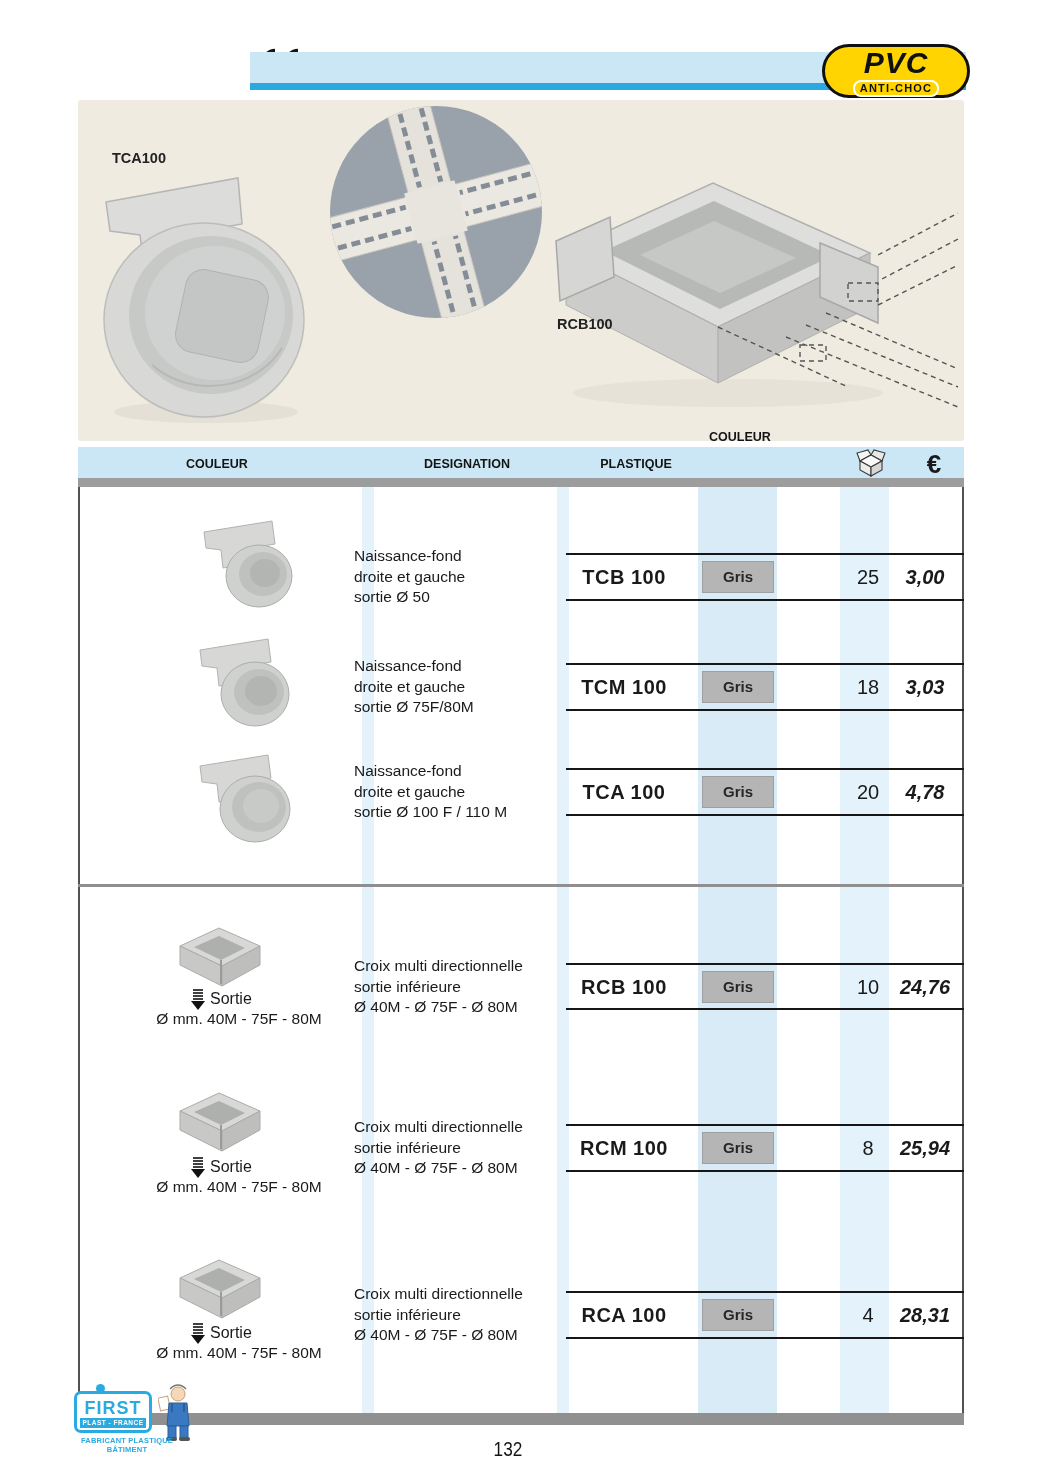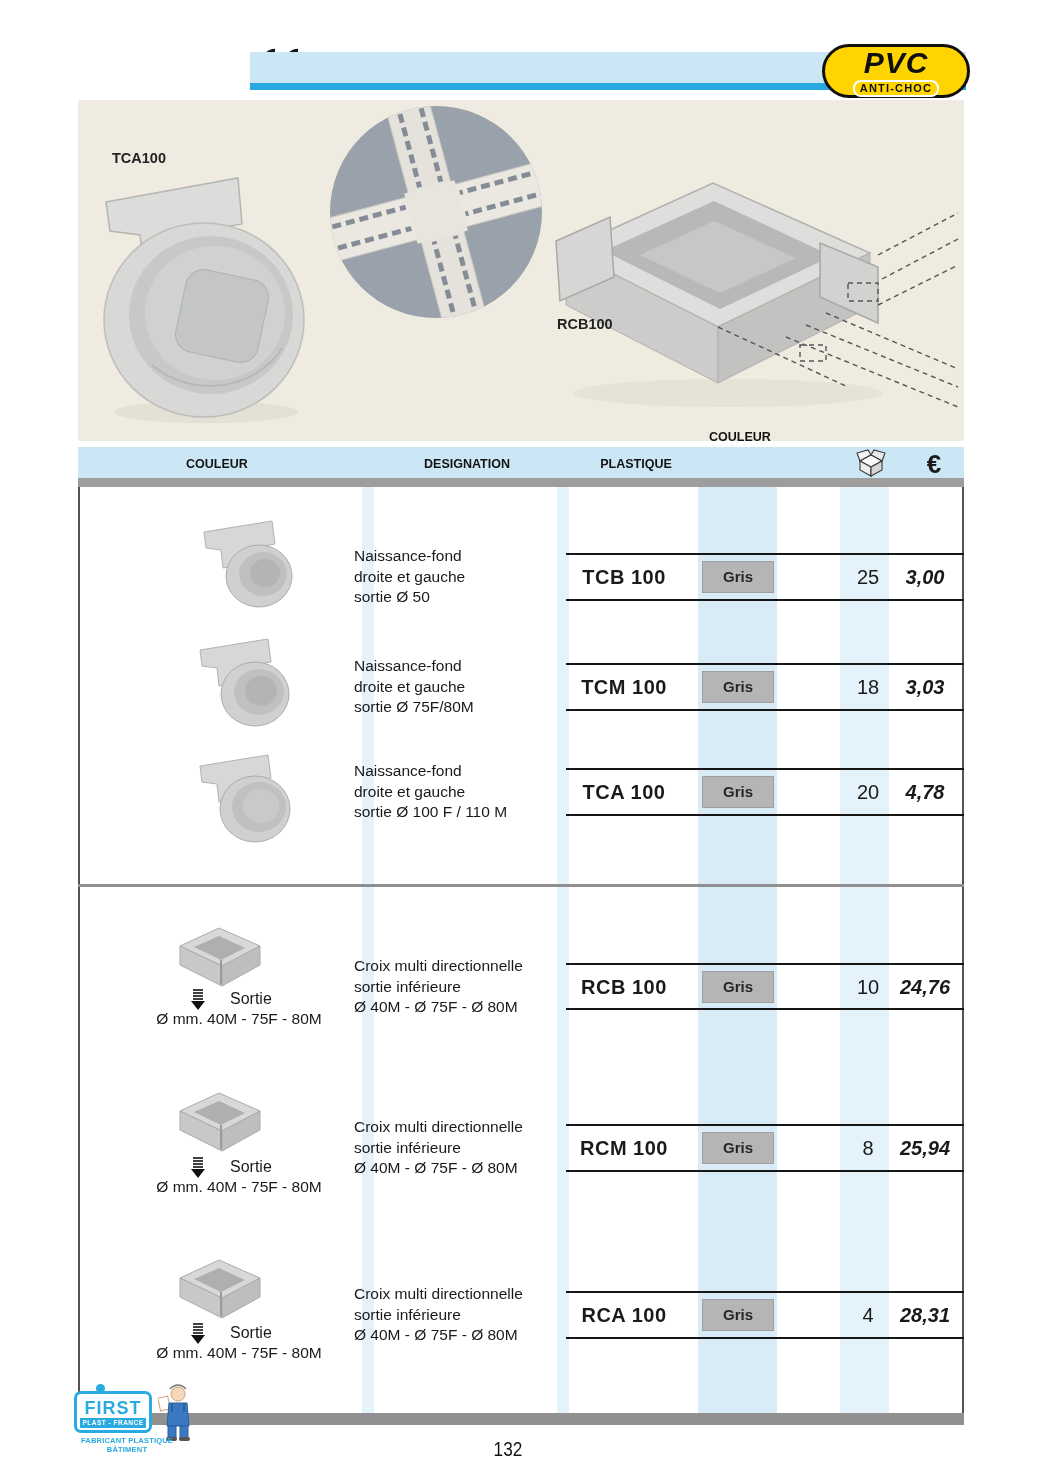--- a/index.html
+++ b/index.html
@@ -33,21 +33,21 @@
   .stripe{top:487px;height:926px;}
   .s-light{background:#e4f2fb;}
   .s-mid{background:#d8ebf7;}
   .band{left:566px;width:398px;height:48px;border-top:2px solid #161616;border-bottom:2px solid #161616;box-sizing:border-box;}
   .ref{left:566px;width:116px;text-align:center;font-weight:bold;font-size:20px;letter-spacing:.5px;line-height:26px;}
   .badge{left:702px;width:72px;height:32px;background:#b5b5b5;border:1px solid #9f9f9f;box-sizing:border-box;
          text-align:center;font-weight:bold;font-size:15px;line-height:29px;color:#262626;}
   .qty{left:838px;width:60px;text-align:center;font-size:20px;line-height:26px;}
   .price{left:891px;width:68px;text-align:center;font-weight:bold;font-style:italic;font-size:20px;line-height:26px;}
   .desig{left:354px;width:200px;text-align:left;font-size:15.5px;line-height:20.5px;}
-  .sortie-row{left:190px;width:130px;display:flex;align-items:center;gap:24px;}
+  .sortie-row{left:190px;width:130px;display:flex;align-items:center;gap:4px;}
   .sortie-label{font-size:16px;}
   .note-size{left:139px;width:200px;text-align:center;font-size:15.5px;}
 
   
   .first-box{background:#fff;border:3px solid #29abe2;border-radius:7px;box-sizing:border-box;text-align:center;}
   .first-text{font-weight:bold;font-size:18px;color:#29abe2;letter-spacing:1px;line-height:22px;}
   .first-sub{position:absolute;left:3px;right:3px;bottom:2px;height:10px;background:#29abe2;color:#fff;
              font-weight:bold;font-size:6.5px;line-height:10px;letter-spacing:.5px;text-align:center;}
   .first-dot{background:#29abe2;border-radius:50%;}
   .first-caption{font-weight:bold;font-size:7.5px;color:#29abe2;text-align:center;letter-spacing:.2px;}

